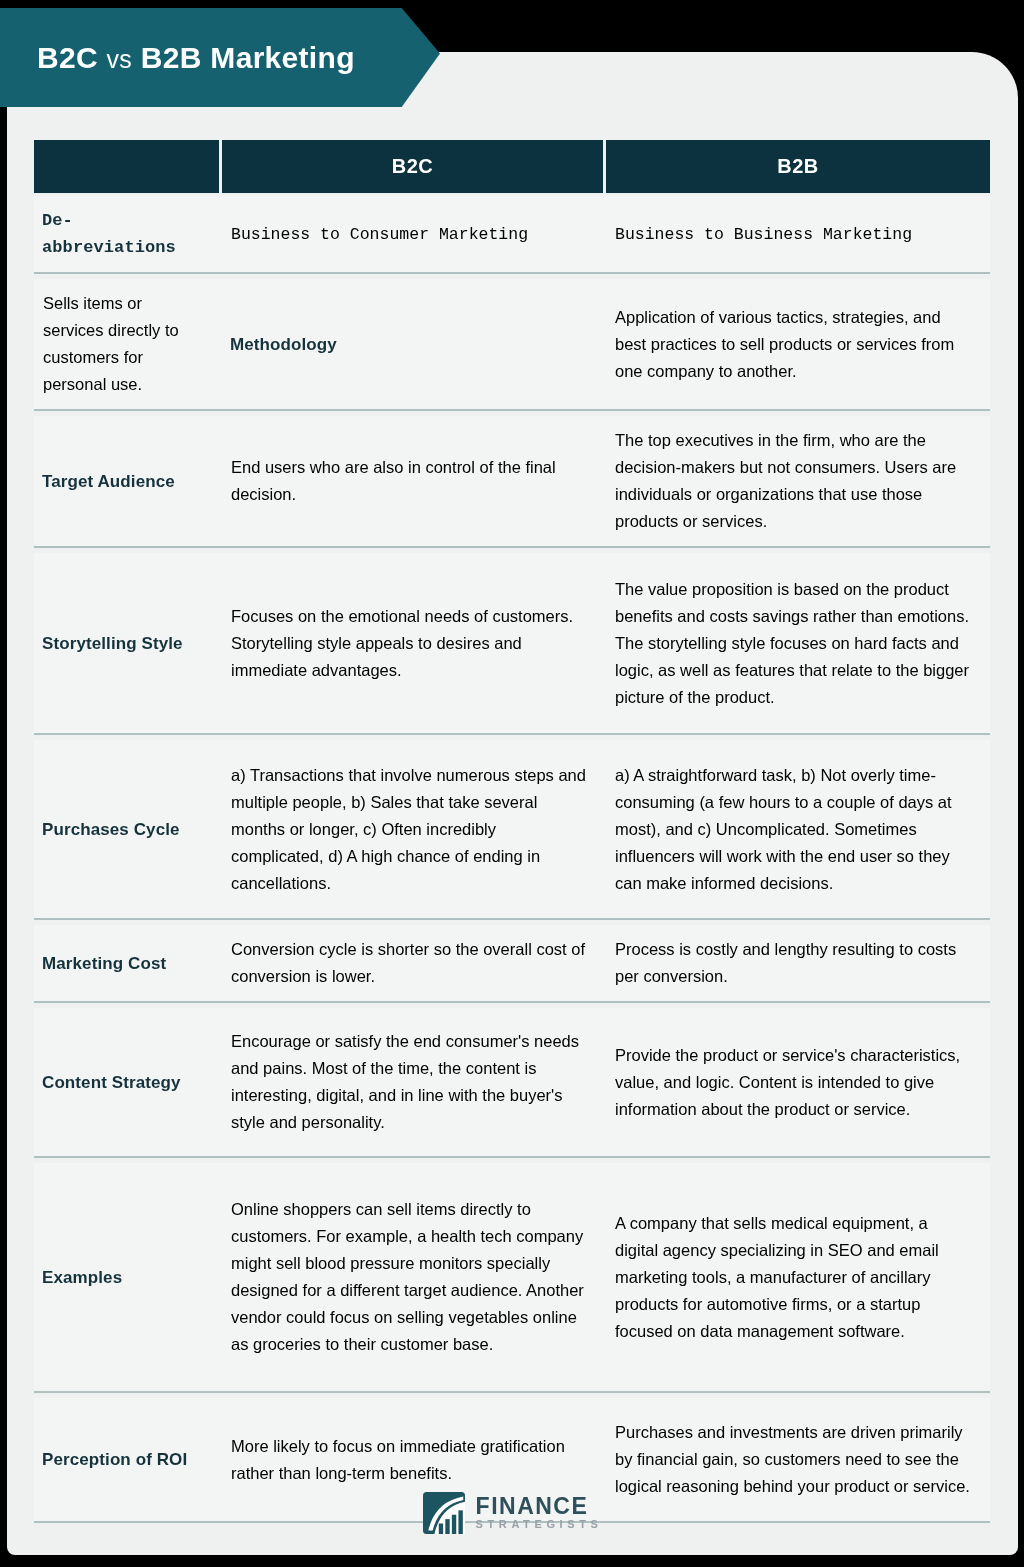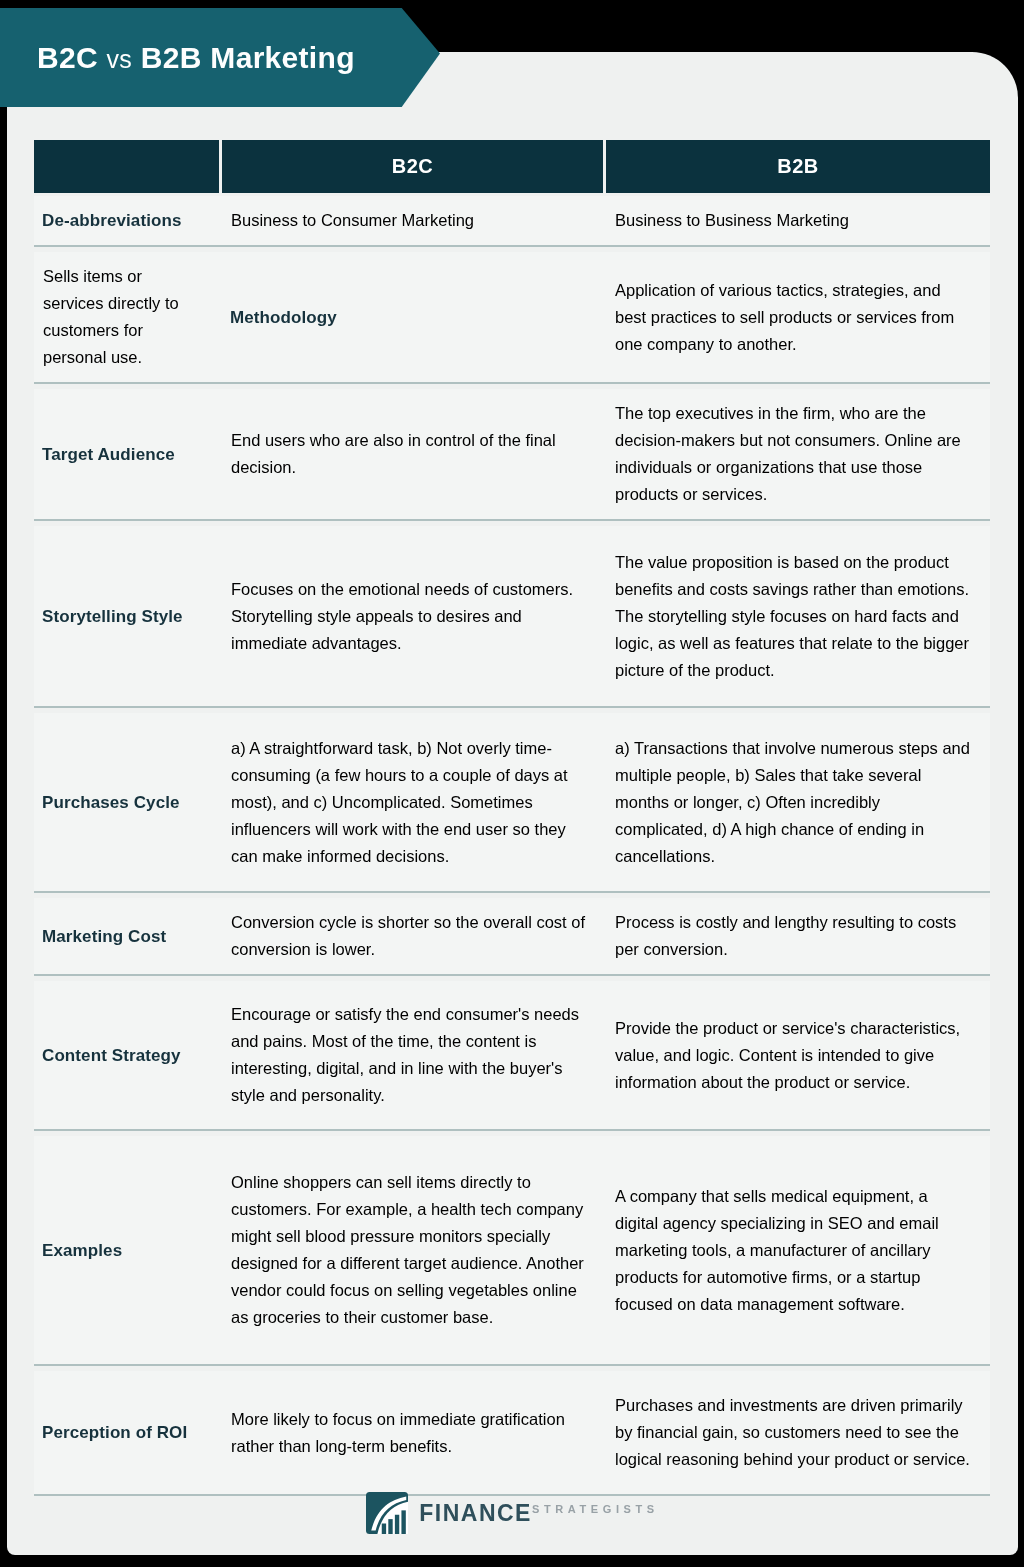--- a/index.html
+++ b/index.html
@@ -47,35 +47,35 @@
     align-items:center;
   }
   .cell{
     font-size:16.5px;line-height:27px;color:#000000;
     padding:11px 16px 11px 9px;
   }
   .cell.label{
     font-weight:700;font-size:17px;color:#16323D;padding-left:8px;letter-spacing:.1px;
   }
   
-  .row:nth-child(1){min-height:46px;}
+  .row:nth-child(1){min-height:46px;font-family:Liberation Mono, monospace;}
   .row:nth-child(2){min-height:121px;}
   .row:nth-child(3){min-height:121px;}
   .row:nth-child(4){min-height:180px;}
   .row:nth-child(5){min-height:178px;}
   .row:nth-child(6){min-height:73px;}
   .row:nth-child(7){min-height:148px;}
   .row:nth-child(8){min-height:228px;}
   .row:nth-child(9){min-height:123px;}
   
   .footer{
     position:absolute;left:0;right:0;bottom:14px;height:56px;
     display:flex;align-items:center;justify-content:center;gap:11px;
   }
-  .brand-text{display:flex;flex-direction:row;justify-content:center;}
+  .brand-text{display:flex;flex-direction:column;justify-content:center;}
   .brand-name{
     font-weight:700;font-size:23px;color:#2F4F5B;letter-spacing:1.5px;line-height:22px;
   }
   .brand-sub{
     font-size:11px;color:#98A1A6;letter-spacing:4.6px;line-height:14px;font-weight:700;
   }
 </style>
 </head>
 <body>
 
@@ -95,33 +95,33 @@
 
   <div class="row">
     <div class="cell">Sells items or services directly to customers for personal use.</div>
     <div class="cell label">Methodology</div>
     <div class="cell">Application of various tactics, strategies, and best practices to sell products or services from one company to another.</div>
   </div>
 
   <div class="row">
     <div class="cell label">Target Audience</div>
     <div class="cell">End users who are also in control of the final decision.</div>
-    <div class="cell">The top executives in the firm, who are the decision-makers but not consumers. Online are individuals or organizations that use those products or services.</div>
+    <div class="cell">The top executives in the firm, who are the decision-makers but not consumers. Users are individuals or organizations that use those products or services.</div>
   </div>
 
   <div class="row">
     <div class="cell label">Storytelling Style</div>
     <div class="cell">Focuses on the emotional needs of customers. Storytelling style appeals to desires and immediate advantages.</div>
     <div class="cell">The value proposition is based on the product benefits and costs savings rather than emotions. The storytelling style focuses on hard facts and logic, as well as features that relate to the bigger picture of the product.</div>
   </div>
 
   <div class="row">
     <div class="cell label">Purchases Cycle</div>
+    <div class="cell">a) Transactions that involve numerous steps and multiple people, b) Sales that take several months or longer, c) Often incredibly complicated, d) A high chance of ending in cancellations.</div>
     <div class="cell">a) A straightforward task, b) Not overly time-consuming (a few hours to a couple of days at most), and c) Uncomplicated. Sometimes influencers will work with the end user so they can make informed decisions.</div>
-    <div class="cell">a) Transactions that involve numerous steps and multiple people, b) Sales that take several months or longer, c) Often incredibly complicated, d) A high chance of ending in cancellations.</div>
   </div>
 
   <div class="row">
     <div class="cell label">Marketing Cost</div>
     <div class="cell">Conversion cycle is shorter so the overall cost of conversion is lower.</div>
     <div class="cell">Process is costly and lengthy resulting to costs per conversion.</div>
   </div>
 
   <div class="row">
     <div class="cell label">Content Strategy</div>

